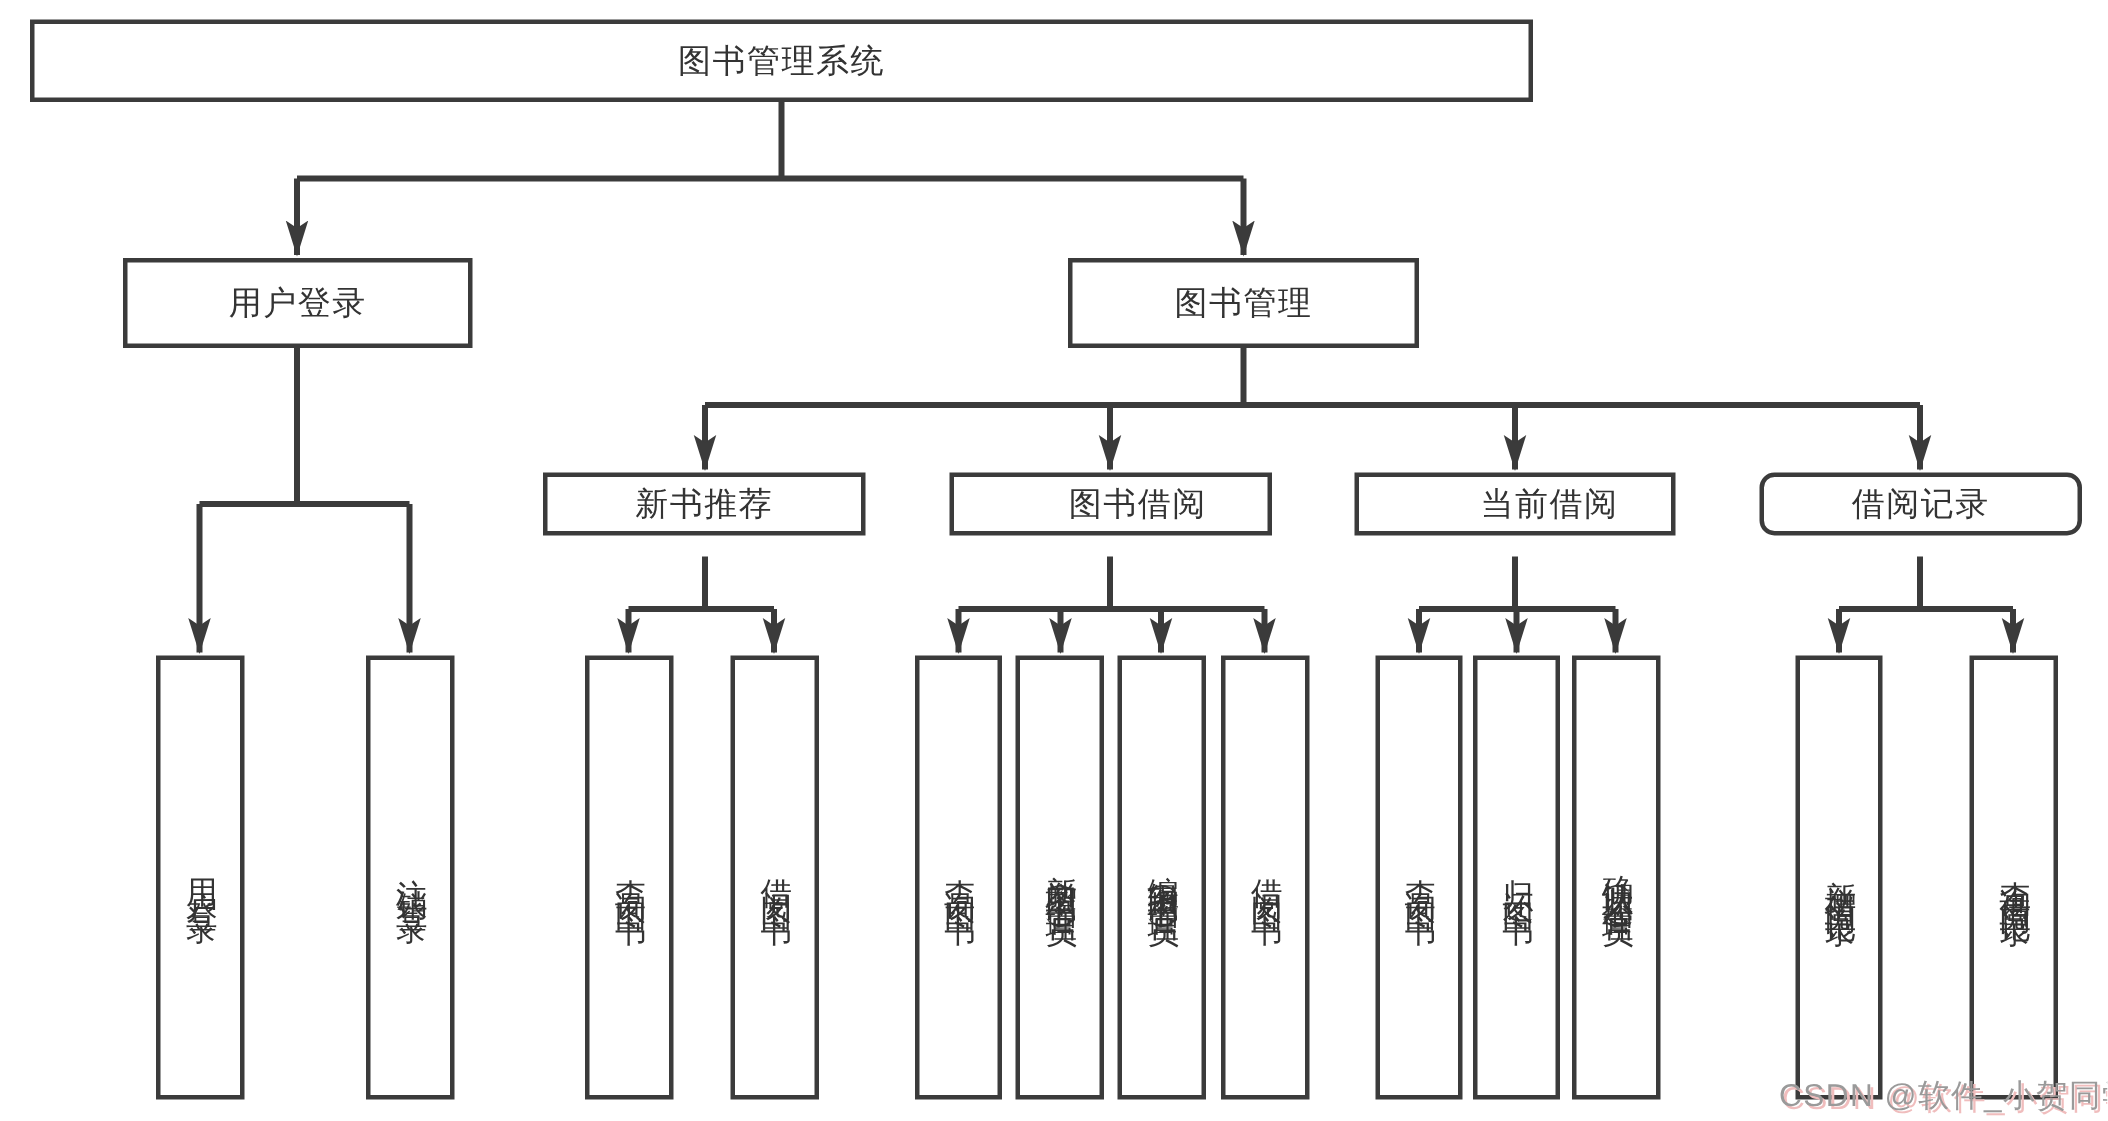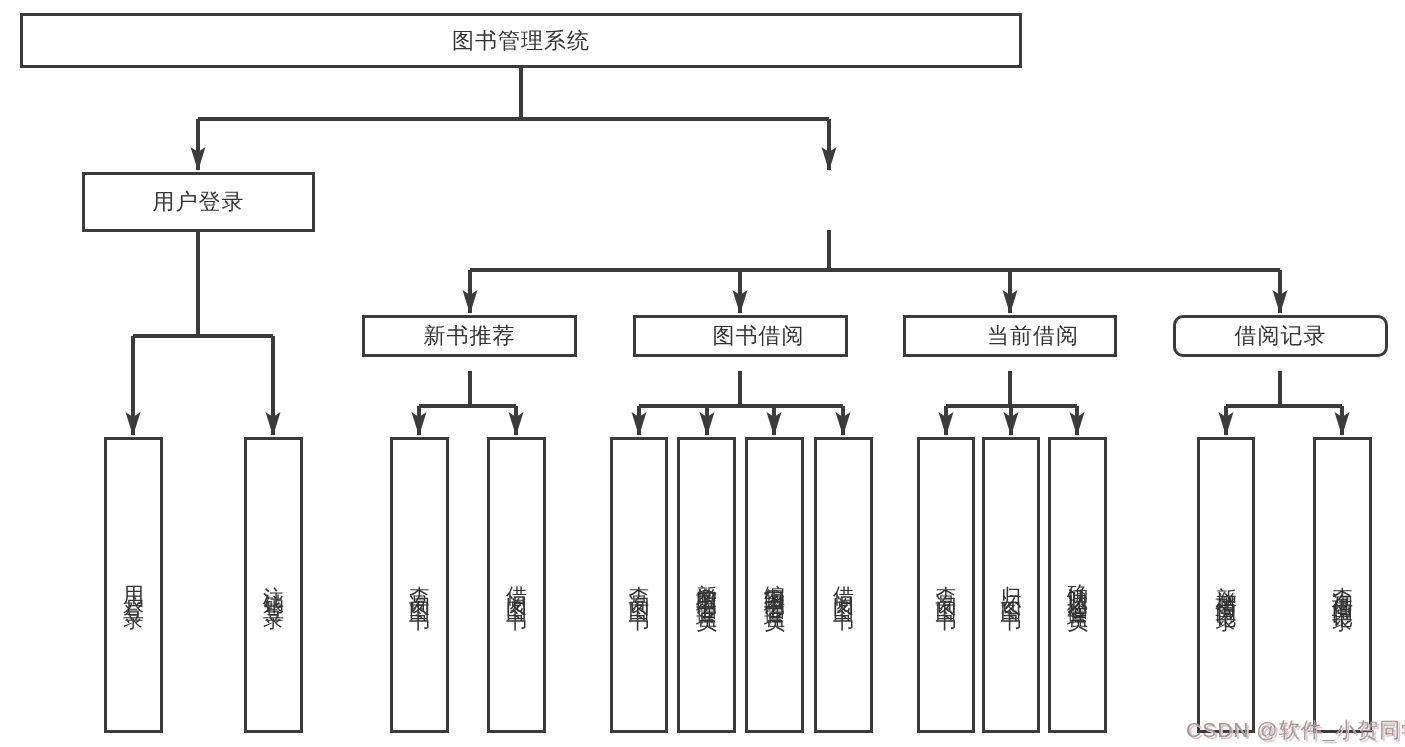--- a/index.html
+++ b/index.html
@@ -133,20 +133,23 @@
     </g>
   </svg>
 
   <div class="node hbox root-box">
     <span>图书管理系统</span>
   </div>
 
   <div class="node hbox lvl1" style="left:82px;width:233px;">
     <span>用户登录</span>
   </div>
+  <div class="node hbox lvl1" style="left:712px;width:234px;">
+    <span>图书管理</span>
+  </div>
 
   <div class="node hbox lvl2" style="left:362px;">
     <span>新书推荐</span>
   </div>
   <div class="node hbox lvl2" style="left:633px;padding-left:36px;">
     <span>图书借阅</span>
   </div>
   <div class="node hbox lvl2" style="left:903px;width:214px;padding-left:46px;">
     <span>当前借阅</span>
   </div>

